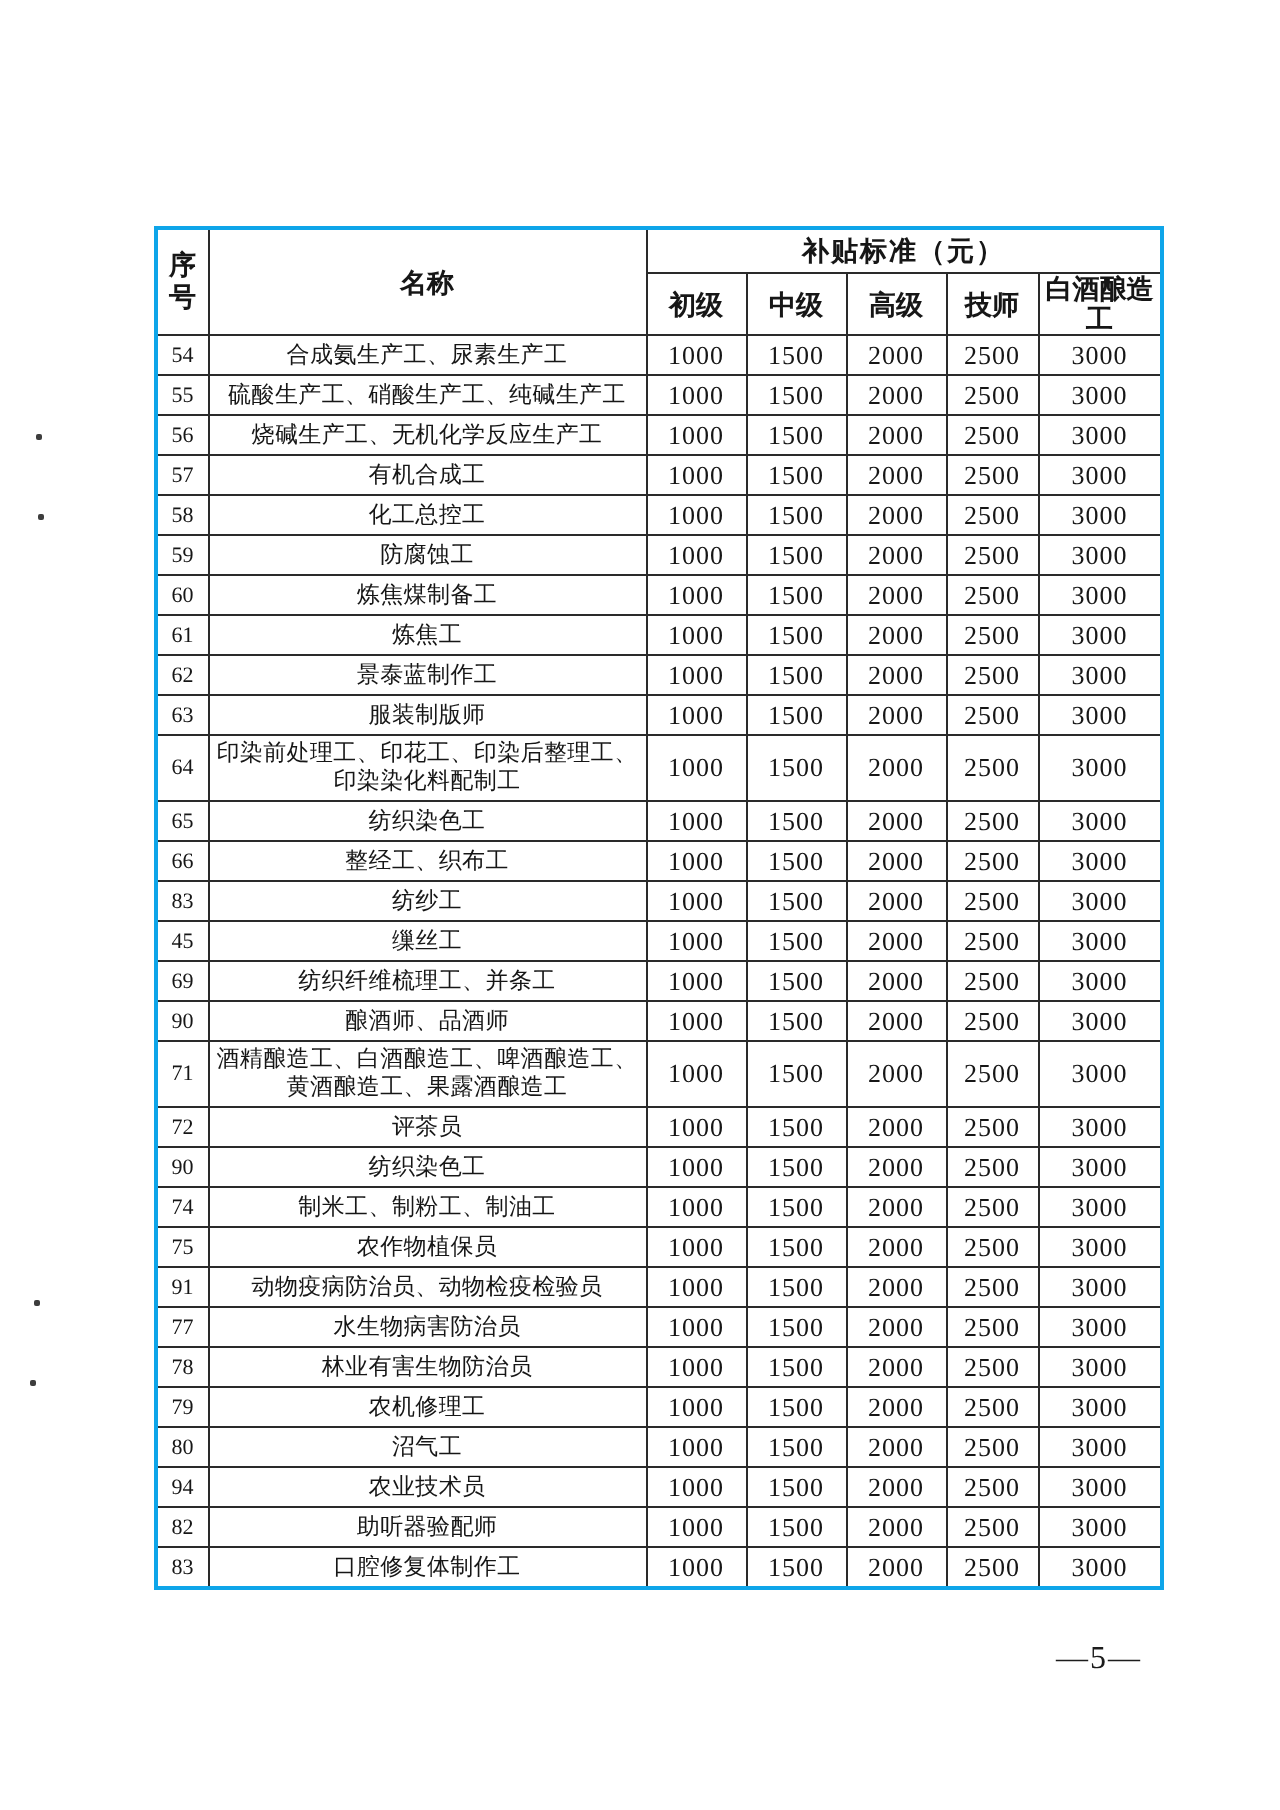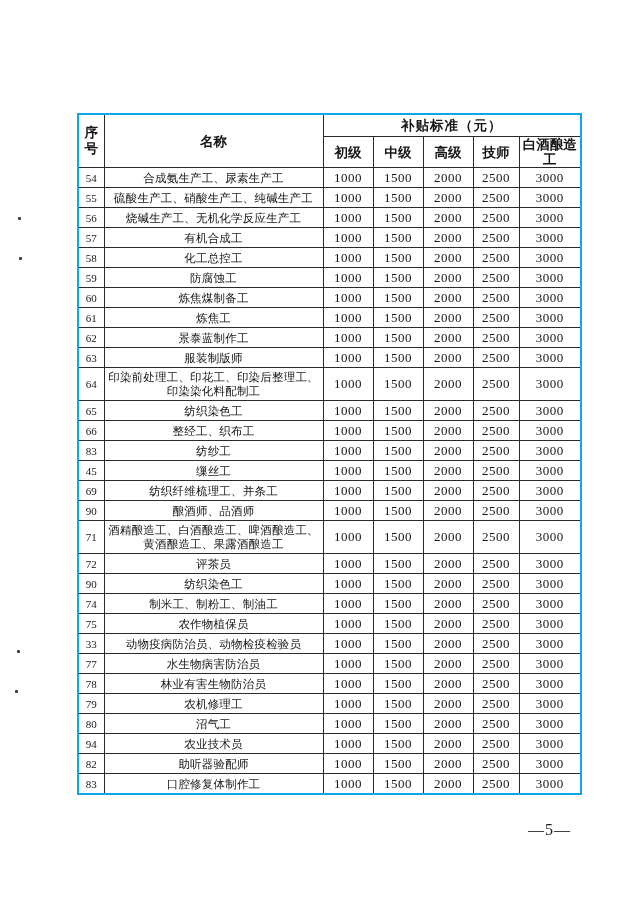--- a/index.html
+++ b/index.html
@@ -296,21 +296,21 @@
         <tr>
       <td class="c-idx">75</td>
       <td class="c-name">农作物植保员</td>
       <td class="c-val">1000</td>
       <td class="c-val">1500</td>
       <td class="c-val">2000</td>
       <td class="c-val">2500</td>
       <td class="c-val">3000</td>
     </tr>
         <tr>
-      <td class="c-idx">33</td>
+      <td class="c-idx">91</td>
       <td class="c-name">动物疫病防治员、动物检疫检验员</td>
       <td class="c-val">1000</td>
       <td class="c-val">1500</td>
       <td class="c-val">2000</td>
       <td class="c-val">2500</td>
       <td class="c-val">3000</td>
     </tr>
         <tr>
       <td class="c-idx">77</td>
       <td class="c-name">水生物病害防治员</td>

